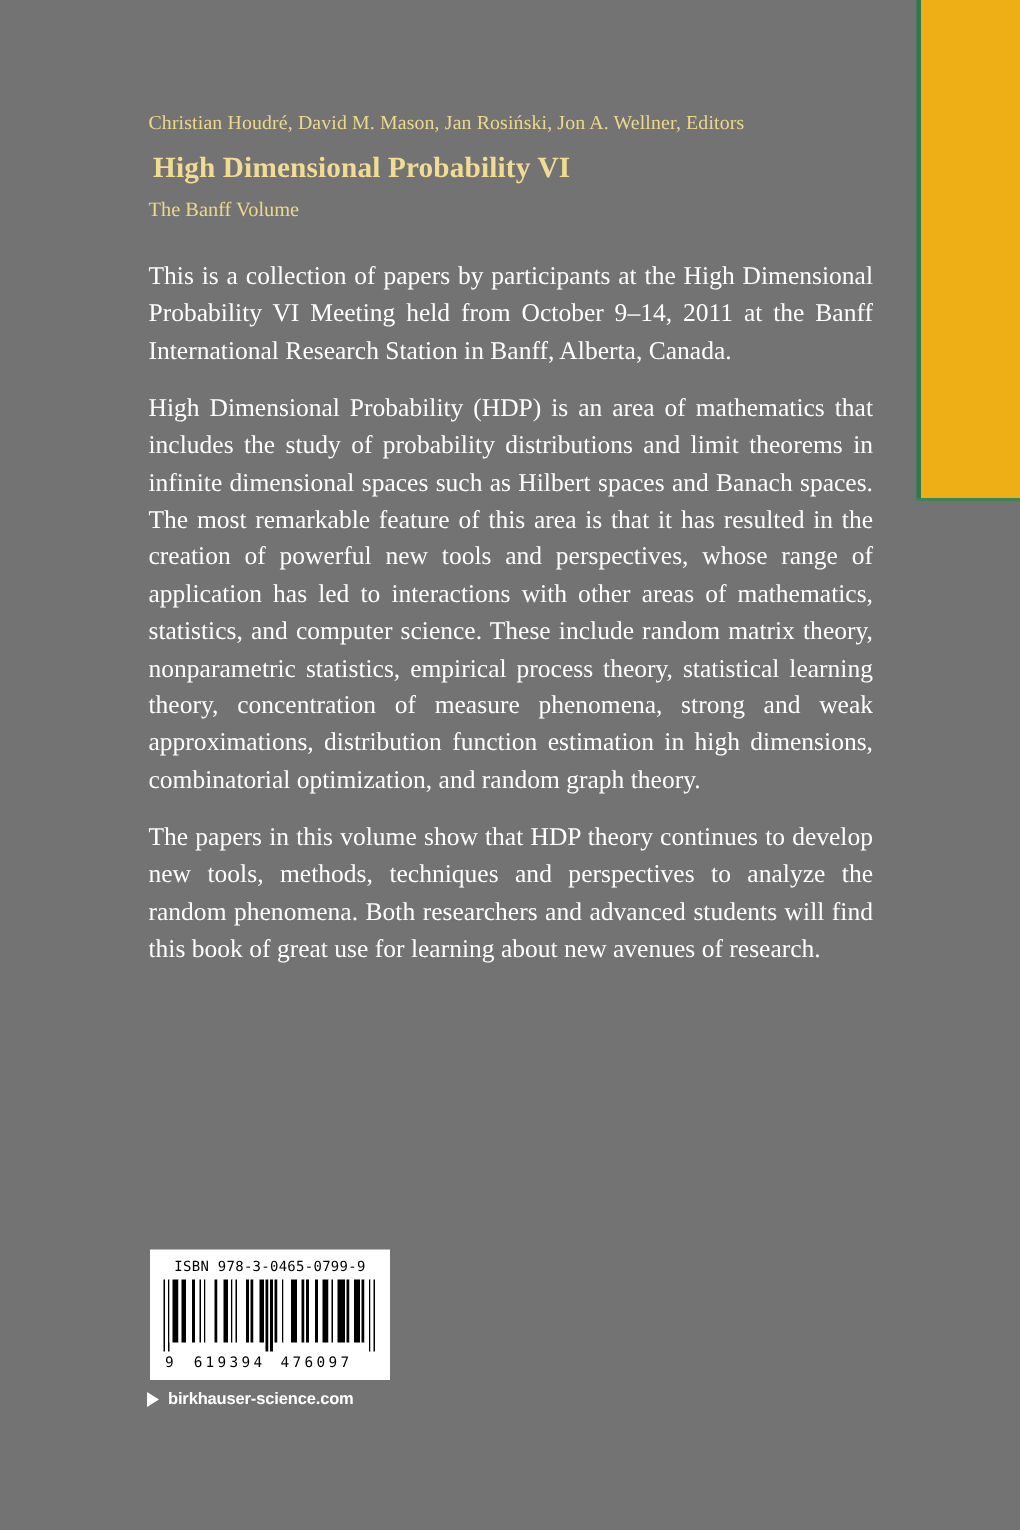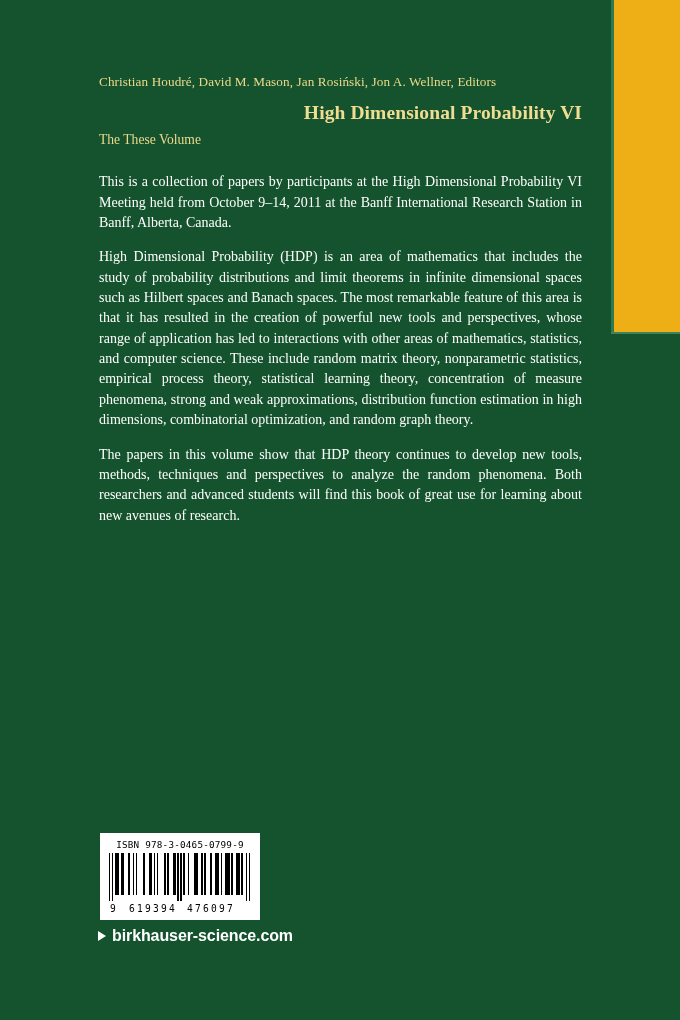--- a/index.html
+++ b/index.html
@@ -13,21 +13,21 @@
     font-family: "Liberation Serif", serif;
     overflow: hidden;
     position: relative;
   }
 
   .cover {
     position: absolute;
     inset: 0;
     width: 680px;
     height: 1020px;
-    background: #14532d;
+    background: #737373;
   }
 
   
   .accent-band {
     position: absolute;
     top: 0;
     left: 614px;
     width: 66px;
     height: 332px;
     background: #eeaf16;
@@ -65,33 +65,32 @@
     margin: 0 0 10px 0;
   }
 
   .title {
     color: #f0dd93;
     font-size: 19.5px;
     font-weight: bold;
     line-height: 1.2;
     letter-spacing: 0.1px;
     margin: 0 0 8px 3px;
-    text-align: right;
   }
 
   .subtitle {
     color: #ecd98c;
     font-size: 13.6px;
     line-height: 1.2;
     margin: 0 0 24px 0;
   }
 
   .blurb p {
     color: #ffffff;
-    font-size: 14px;
+    font-size: 17px;
     line-height: 1.455;
     text-align: justify;
     margin: 0 0 14px 0;
     letter-spacing: 0.01px;
   }
   .blurb p:last-child {
     margin-bottom: 16px;
   }
 
   
@@ -142,21 +141,21 @@
   
   .publisher {
     position: absolute;
     left: 98px;
     top: 927px;
     display: flex;
     align-items: center;
     gap: 6px;
     color: #ffffff;
     font-family: "Liberation Sans", sans-serif;
-    font-size: 16px;
+    font-size: 11px;
     font-weight: bold;
     letter-spacing: -0.1px;
   }
   .tri {
     width: 0;
     height: 0;
     border-left: 8px solid #ffffff;
     border-top: 5px solid transparent;
     border-bottom: 5px solid transparent;
   }
@@ -166,21 +165,21 @@
 
 <div class="cover">
 
   <div class="accent-band-edge"></div>
   <div class="accent-band"></div>
   <div class="accent-band-underline"></div>
 
   <div class="text-col">
     <div class="editors">Christian Houdré, David M. Mason, Jan Rosiński, Jon A. Wellner, Editors</div>
     <div class="title">High Dimensional Probability VI</div>
-    <div class="subtitle">The These Volume</div>
+    <div class="subtitle">The Banff Volume</div>
 
     <div class="blurb">
       <p>This is a collection of papers by participants at the High Dimensional Probability VI Meeting held from October 9–14, 2011 at the Banff International Research Station in Banff, Alberta, Canada.</p>
       <p>High Dimensional Probability (HDP) is an area of mathematics that includes the study of probability distributions and limit theorems in infinite dimensional spaces such as Hilbert spaces and Banach spaces. The most remarkable feature of this area is that it has resulted in the creation of powerful new tools and perspectives, whose range of application has led to interactions with other areas of mathematics, statistics, and computer science. These include random matrix theory, nonparametric statistics, empirical process theory, statistical learning theory, concentration of measure phenomena, strong and weak approximations, distribution function estimation in high dimensions, combinatorial optimization, and random graph theory.</p>
       <p>The papers in this volume show that HDP theory continues to develop new tools, methods, techniques and perspectives to analyze the random phenomena. Both researchers and advanced students will find this book of great use for learning about new avenues of research.</p>
     </div>
   </div>
 
   <div class="barcode-box">
     <div class="isbn-text">ISBN 978-3-0465-0799-9</div>

